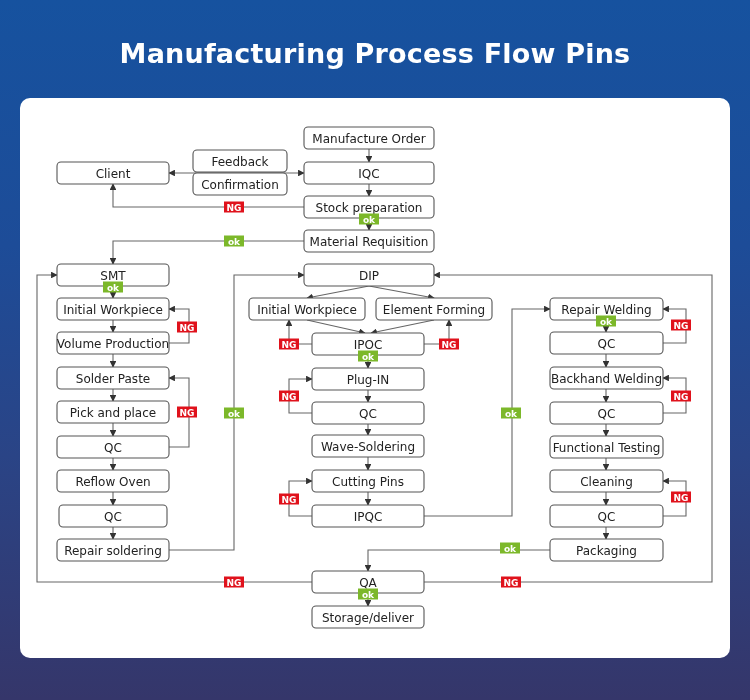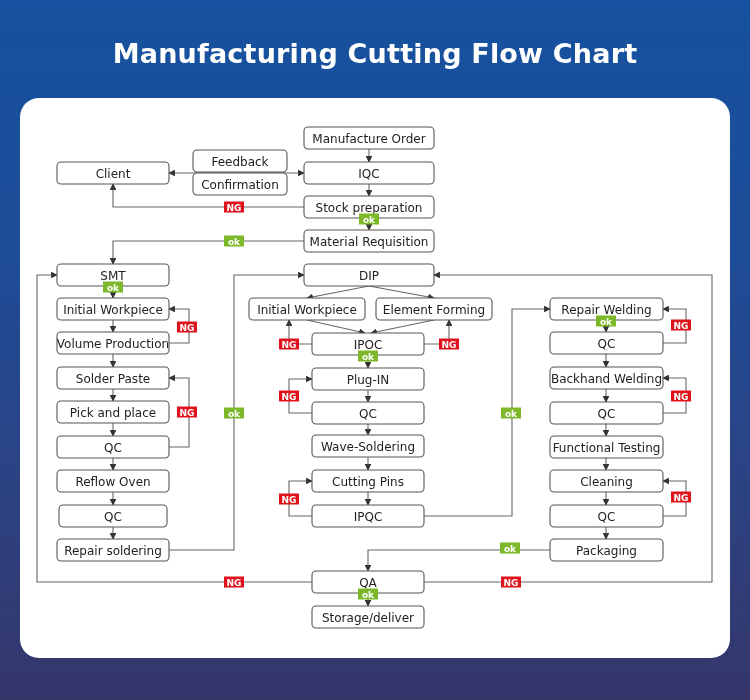--- a/index.html
+++ b/index.html
@@ -9,34 +9,34 @@
     font-family: "DejaVu Sans", sans-serif;
     position:relative;
   }
   #title {
     position:absolute; left:0; top:38px; width:750px; text-align:center;
     color:#fff; font-weight:bold; font-size:27px; letter-spacing:0.2px;
     font-family: "DejaVu Sans", sans-serif;
   }
   #card {
     position:absolute; left:20px; top:98px; width:710px; height:560px;
-    background:#fff; border-radius:19px;
+    background:#fff; border-radius:10px;
   }
   #diagram { position:absolute; left:0; top:0; }
   .node rect { fill:#fff; stroke:#555; stroke-width:1.1; }
   .node text { font-family:"DejaVu Sans", sans-serif; font-size:12px; fill:#222; text-anchor:middle; dominant-baseline:central; }
   .edge { fill:none; stroke:#666; stroke-width:1.1; }
   .tag rect.ng { fill:#e0121c; }
   .tag rect.ok { fill:#7cb82a; }
   .tag text { font-family:"DejaVu Sans", sans-serif; font-size:9px; fill:#fff; text-anchor:middle; dominant-baseline:central; font-weight:bold; }
 </style>
 </head>
 <body>
 
-<div id="title">Manufacturing Cutting Flow Chart</div>
+<div id="title">Manufacturing Process Flow Pins</div>
 <div id="card">
   <svg id="diagram" width="710" height="560" viewBox="20 98 710 560" xmlns="http://www.w3.org/2000/svg">
     <defs>
       <marker id="arr" viewBox="0 0 10 10" refX="9" refY="5" markerWidth="6" markerHeight="6" orient="auto-start-reverse">
         <path d="M0,0 L10,5 L0,10 z" fill="#333"></path>
       </marker>
     </defs>
     <g id="edges">
         <polyline points="369,149 369,162" class="edge" marker-end="url(#arr)"></polyline>
         <polyline points="369,184 369,196" class="edge" marker-end="url(#arr)"></polyline>

